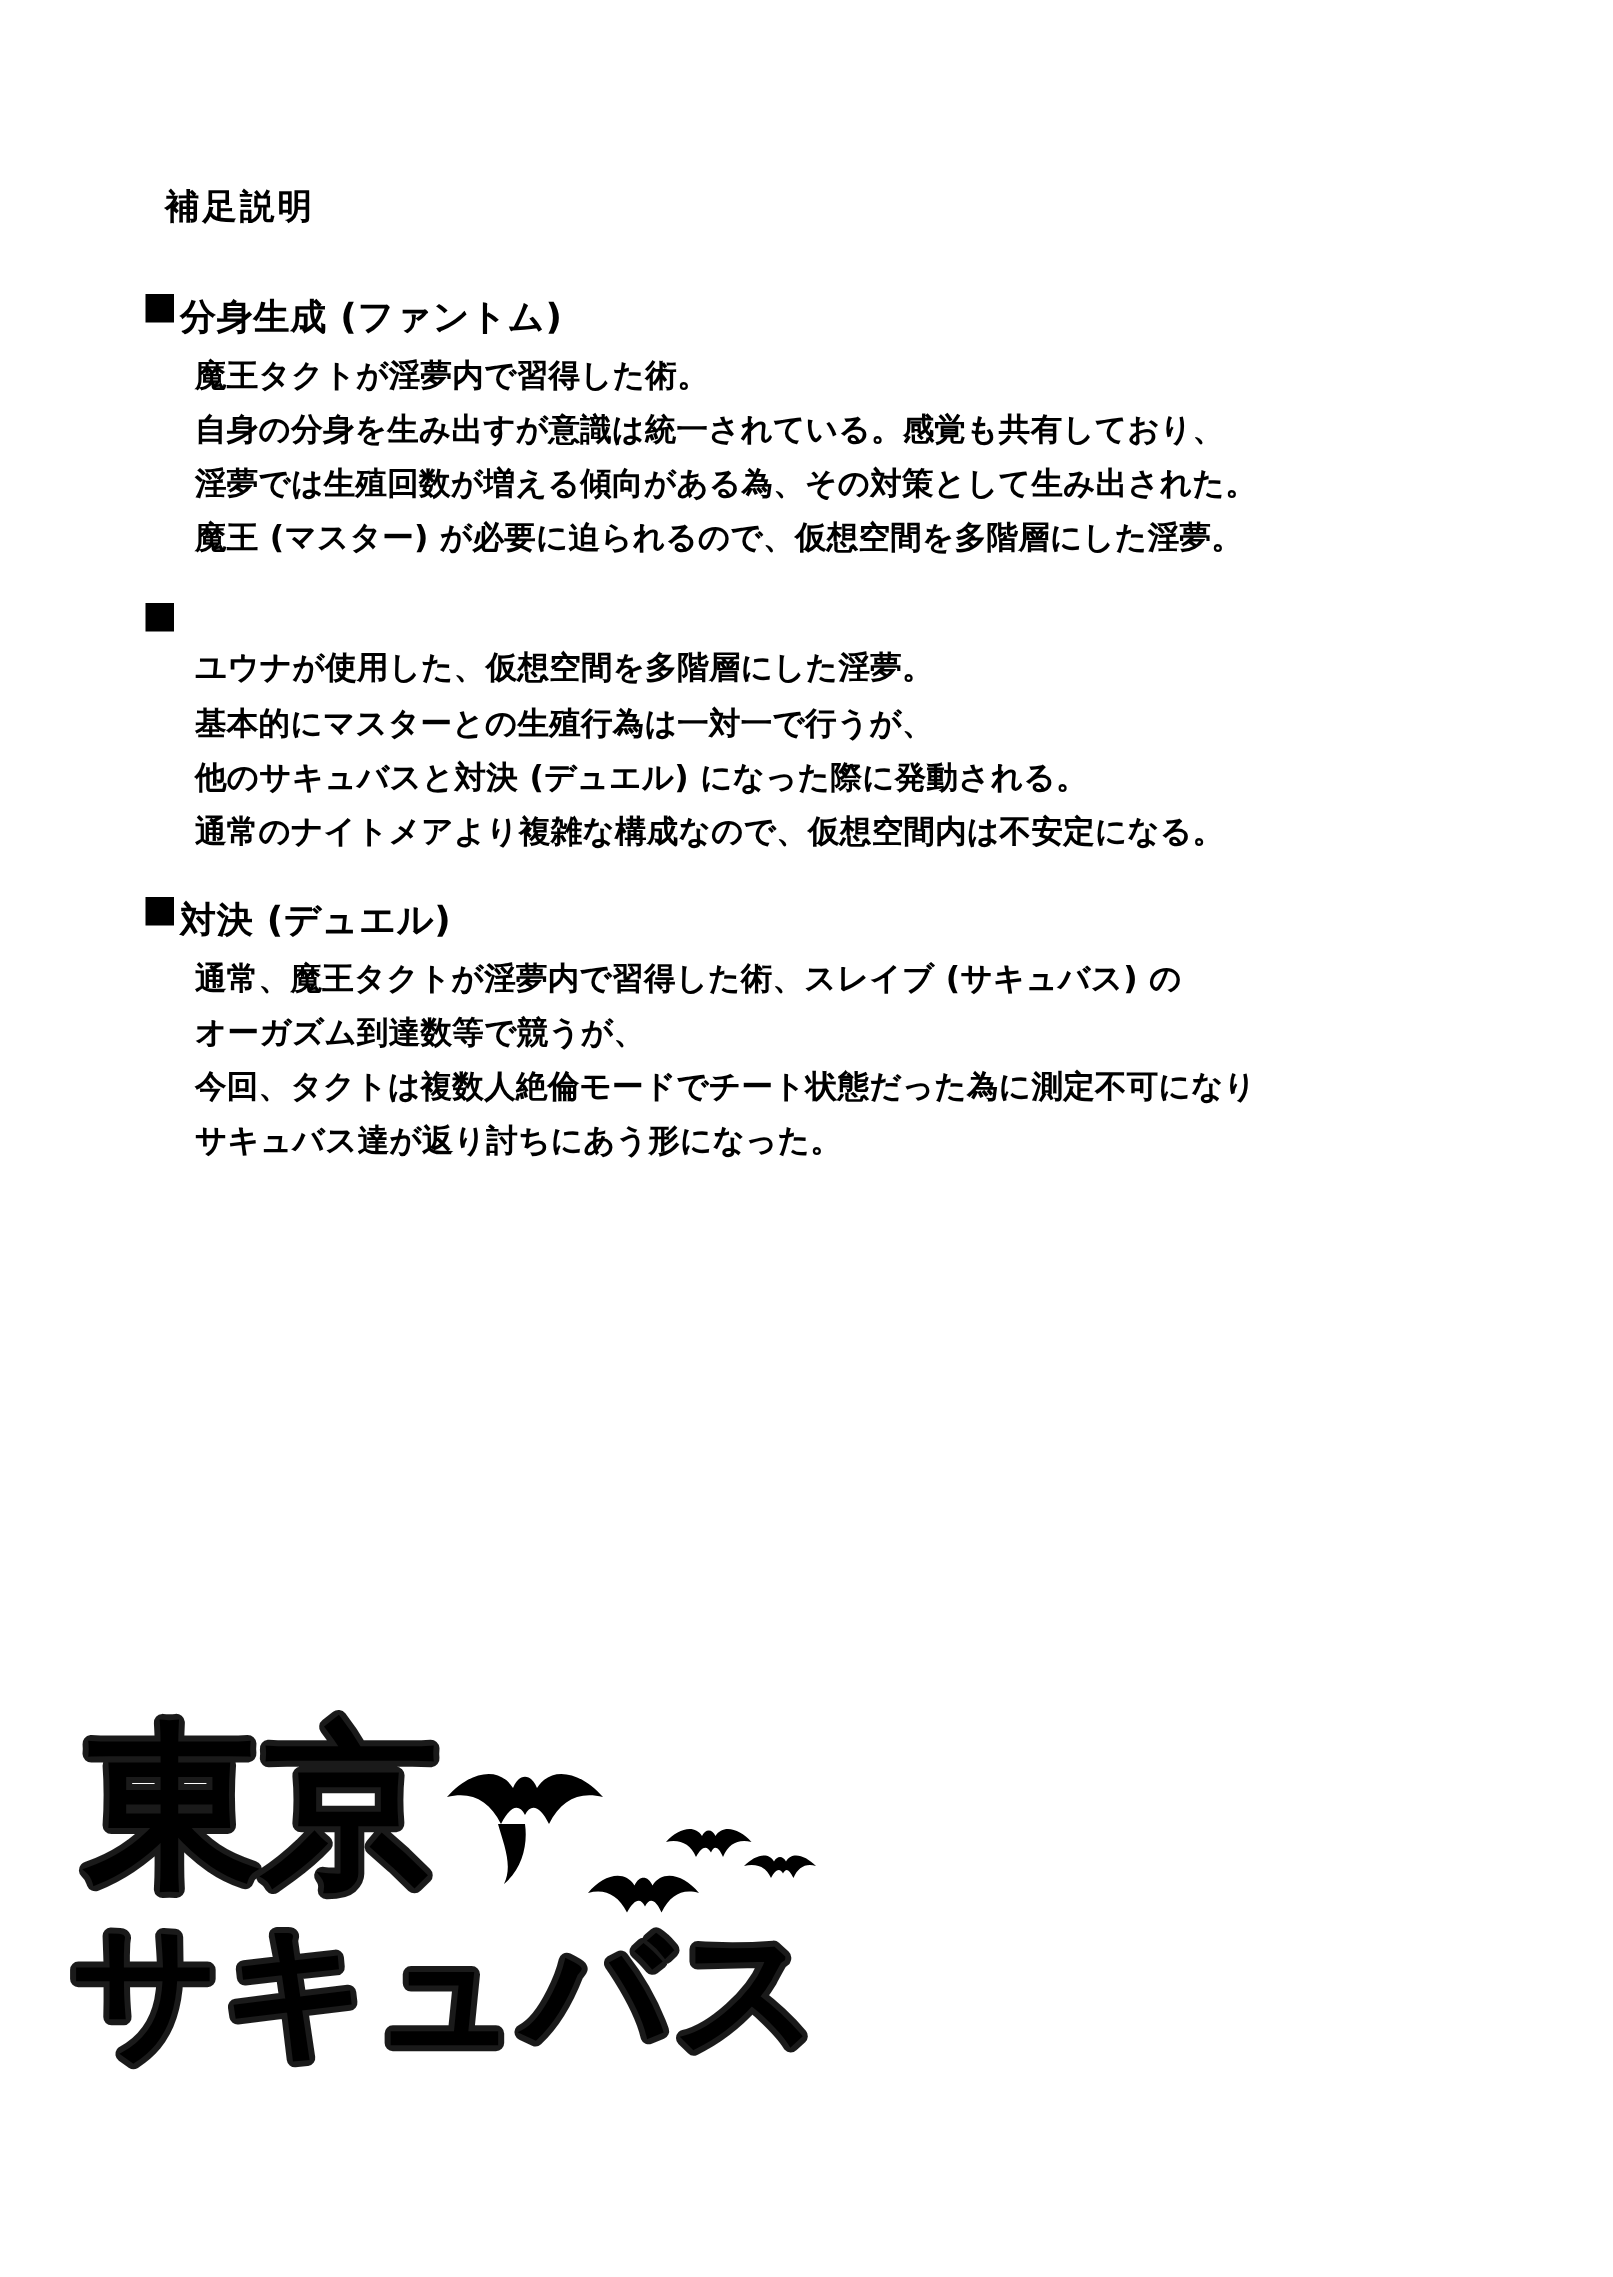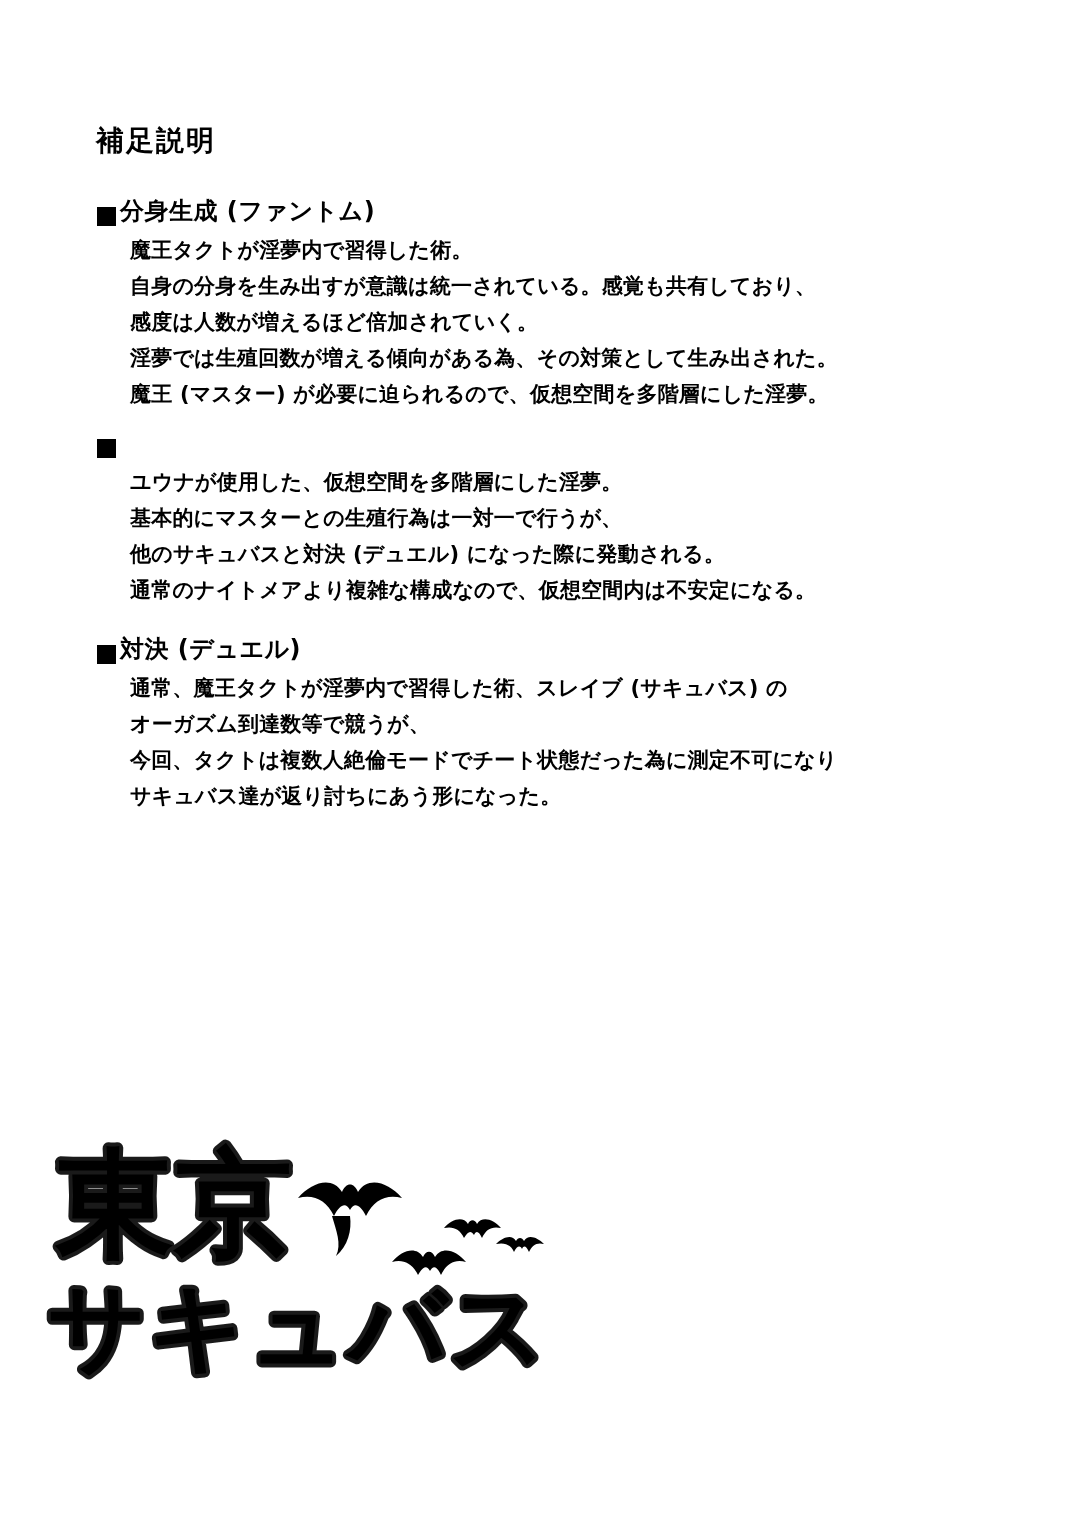--- a/index.html
+++ b/index.html
@@ -16,44 +16,44 @@
     overflow: hidden;
   }
 
   .page {
     position: absolute;
     inset: 0;
   }
 
   .page-title {
     position: absolute;
-    left: 96px;
+    left: 110px;
     top: 122px;
-    font-size: 28px;
+    font-size: 23px;
     font-weight: bold;
     letter-spacing: 2px;
   }
 
   .sections {
     position: absolute;
     left: 97px;
     top: 196px;
     width: 860px;
   }
 
   .section {
     margin-bottom: 26px;
   }
 
   .section-heading {
     font-size: 24px;
     font-weight: bold;
     letter-spacing: 0.5px;
     display: flex;
-    align-items: flex-end;
+    align-items: flex-start;
     margin: 0 0 6px 0;
     line-height: 1.25;
   }
 
   .bullet-square {
     display: inline-block;
     width: 19px;
     height: 19px;
     background: #000;
     margin-right: 4px;
@@ -114,21 +114,20 @@
   <div class="sections">
 
     <div class="section">
       <div class="section-heading">
         <span class="bullet-square"></span>
         <span>分身生成 (ファントム)</span>
       </div>
       <div class="section-body">
         <div>魔王タクトが淫夢内で習得した術。</div>
         <div>自身の分身を生み出すが意識は統一されている。感覚も共有しており、</div>
-        <div>感度は人数が増えるほど倍加されていく。</div>
         <div>淫夢では生殖回数が増える傾向がある為、その対策として生み出された。</div>
         <div>魔王 (マスター) が必要に迫られるので、仮想空間を多階層にした淫夢。</div>
       </div>
     </div>
 
     <div class="section">
       <div class="section-heading">
         <span class="bullet-square"></span>
       </div>
       <div class="section-body">

